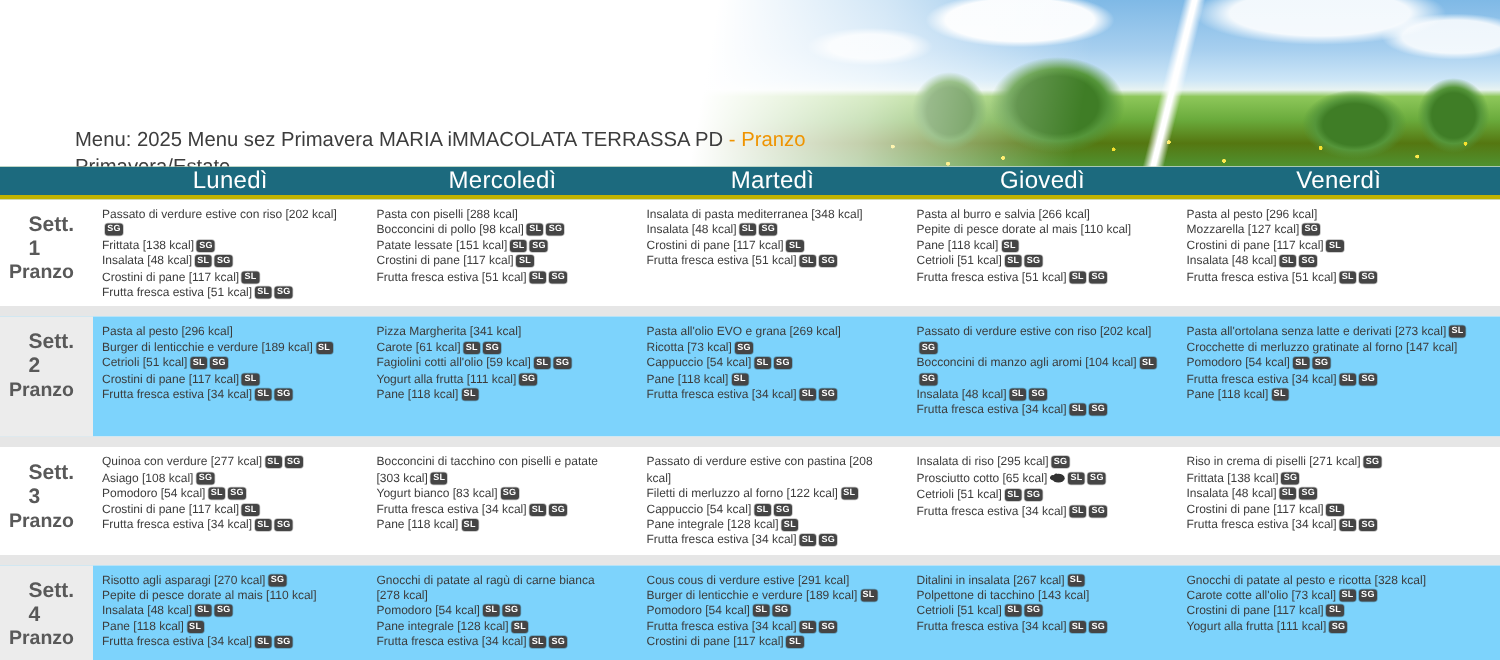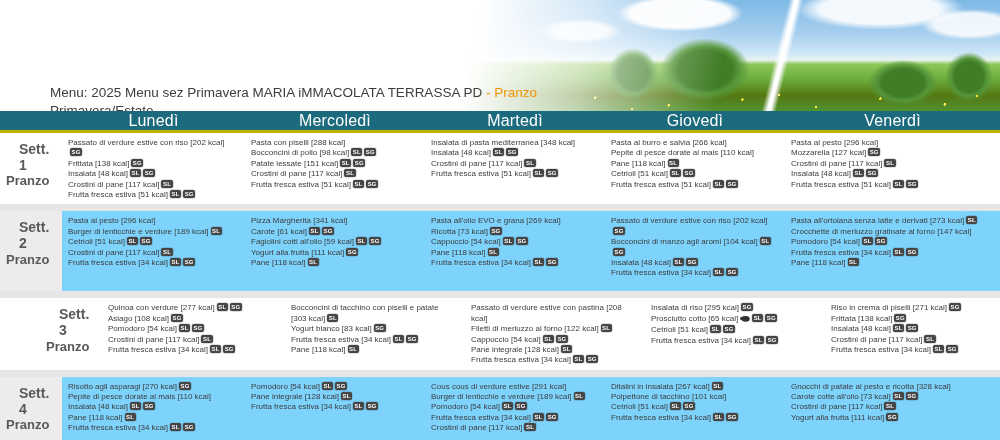--- a/index.html
+++ b/index.html
@@ -53,21 +53,21 @@
   .day-cell { color:#fff; font-size:16px; text-align:center; letter-spacing:.2px; }
 
   
   .table-body { width:1000px; }
   .week-row { display:grid; grid-template-columns:62px 183px 180px 180px 180px 1fr; background:#fff; }
   .week-row.alt { background:#7dd3fc; }
   .week-row.alt .label-cell { background:#ececec; }
   .row-sep { height:7px; background:#e6e6e6; }
   .week-row:nth-of-type(1) { min-height:66px; }
   .week-row:nth-of-type(3) { min-height:80px; }
-  .week-row:nth-of-type(5) { min-height:62px;padding-left:40px; }
+  .week-row:nth-of-type(5) { min-height:62px; }
   .week-row:nth-of-type(7) { min-height:66px; }
 
   .label-cell { padding:8px 2px 0 6px; color:#595959; }
   .week-label { font-size:14px; font-weight:bold; line-height:1.15;margin-left:13px; }
   .meal-label { font-size:13px; font-weight:bold; line-height:1.25; }
 
   .menu-cell { padding:5px 12px 4px 6px; }
   .menu-item { font-size:8px; line-height:1.3; color:#3c3c3c; }
   .badge { display:inline-block; background:var(--badge-dark,#454545); color:#fff;
            font-size:6px; font-weight:bold; line-height:8px; padding:0 1.5px;
@@ -236,34 +236,35 @@
         <div class="meal-label">Pranzo</div>
       </div>
       <div class="menu-cell">
         <div class="menu-item"><span>Risotto agli asparagi [270 kcal]</span><span class="badge">SG</span></div>
         <div class="menu-item"><span>Pepite di pesce dorate al mais [110 kcal]</span></div>
         <div class="menu-item"><span>Insalata [48 kcal]</span><span class="badge">SL</span><span class="badge">SG</span></div>
         <div class="menu-item"><span>Pane [118 kcal]</span><span class="badge">SL</span></div>
         <div class="menu-item"><span>Frutta fresca estiva [34 kcal]</span><span class="badge">SL</span><span class="badge">SG</span></div>
       </div>
       <div class="menu-cell">
+        <div class="menu-item"><span>Gnocchi di patate al ragù di carne bianca [278 kcal]</span></div>
         <div class="menu-item"><span>Pomodoro [54 kcal]</span><span class="badge">SL</span><span class="badge">SG</span></div>
         <div class="menu-item"><span>Pane integrale [128 kcal]</span><span class="badge">SL</span></div>
         <div class="menu-item"><span>Frutta fresca estiva [34 kcal]</span><span class="badge">SL</span><span class="badge">SG</span></div>
       </div>
       <div class="menu-cell">
         <div class="menu-item"><span>Cous cous di verdure estive [291 kcal]</span></div>
         <div class="menu-item"><span>Burger di lenticchie e verdure [189 kcal]</span><span class="badge">SL</span></div>
         <div class="menu-item"><span>Pomodoro [54 kcal]</span><span class="badge">SL</span><span class="badge">SG</span></div>
         <div class="menu-item"><span>Frutta fresca estiva [34 kcal]</span><span class="badge">SL</span><span class="badge">SG</span></div>
         <div class="menu-item"><span>Crostini di pane [117 kcal]</span><span class="badge">SL</span></div>
       </div>
       <div class="menu-cell">
         <div class="menu-item"><span>Ditalini in insalata [267 kcal]</span><span class="badge">SL</span></div>
-        <div class="menu-item"><span>Polpettone di tacchino [101 kcal]</span></div>
+        <div class="menu-item"><span>Polpettone di tacchino [143 kcal]</span></div>
         <div class="menu-item"><span>Cetrioli [51 kcal]</span><span class="badge">SL</span><span class="badge">SG</span></div>
         <div class="menu-item"><span>Frutta fresca estiva [34 kcal]</span><span class="badge">SL</span><span class="badge">SG</span></div>
       </div>
       <div class="menu-cell">
         <div class="menu-item"><span>Gnocchi di patate al pesto e ricotta [328 kcal]</span></div>
         <div class="menu-item"><span>Carote cotte all'olio [73 kcal]</span><span class="badge">SL</span><span class="badge">SG</span></div>
         <div class="menu-item"><span>Crostini di pane [117 kcal]</span><span class="badge">SL</span></div>
         <div class="menu-item"><span>Yogurt alla frutta [111 kcal]</span><span class="badge">SG</span></div>
       </div>
     </div>

